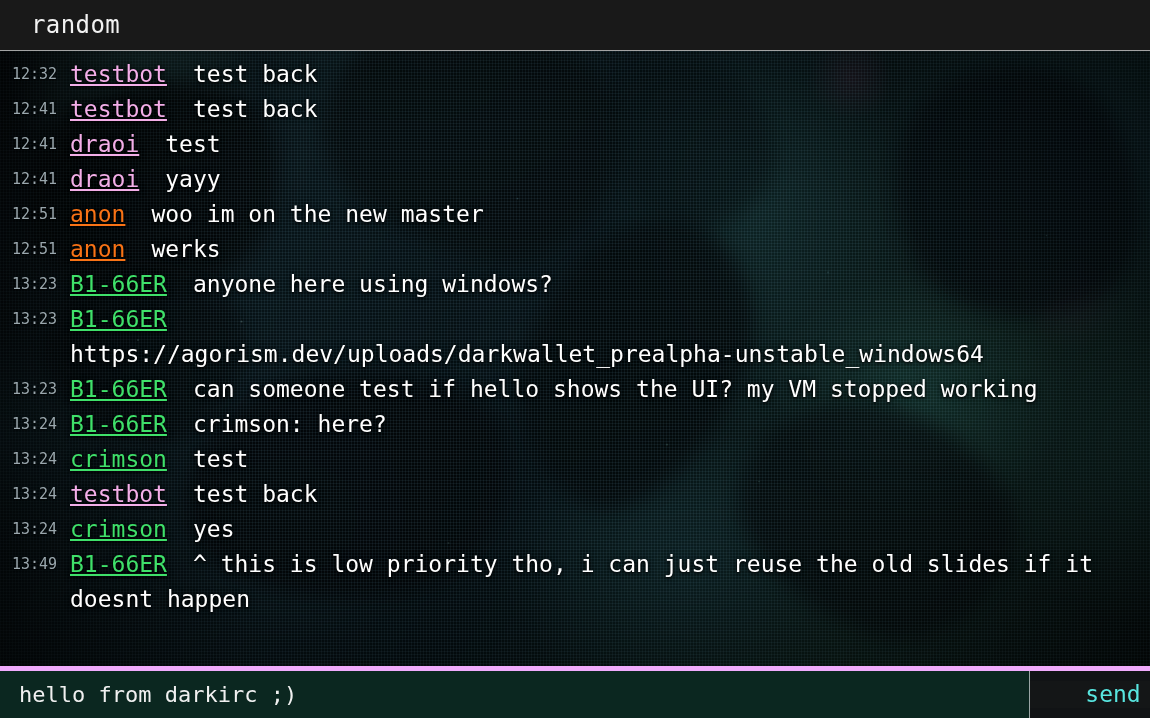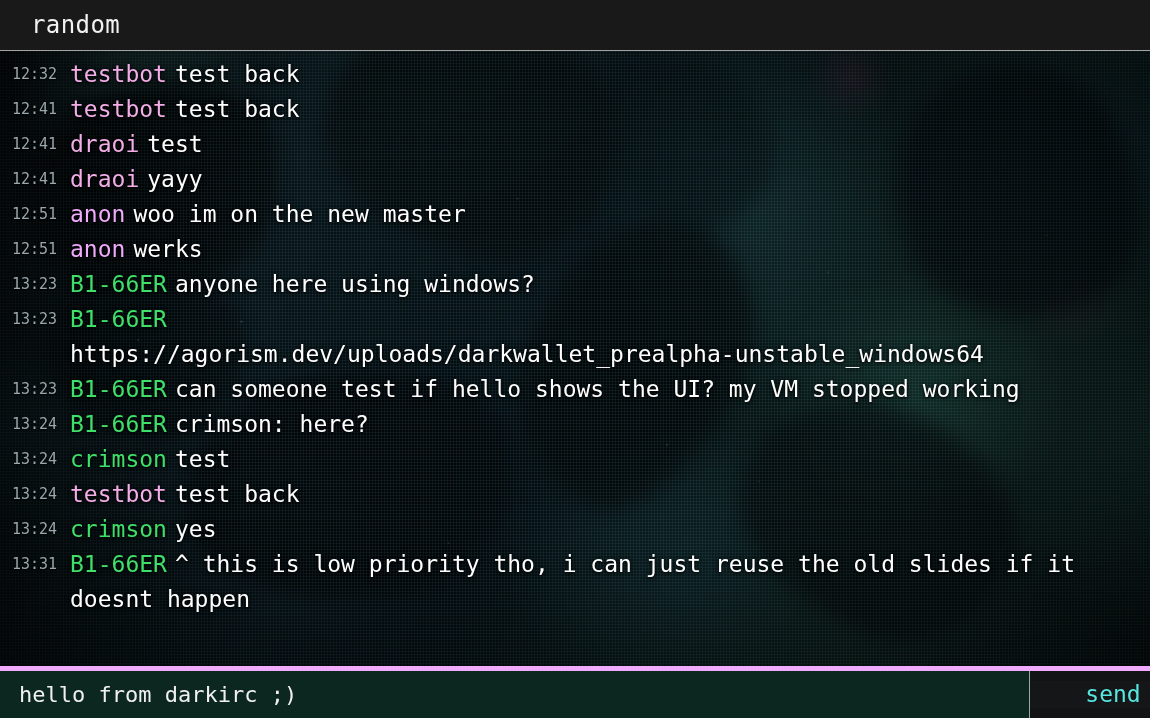--- a/index.html
+++ b/index.html
@@ -146,27 +146,28 @@
     text-shadow: 0 1px 2px rgba(0,0,0,.85);
   }
   .msg-body {
     flex: 1 1 auto;
     min-width: 0;
     padding-left: 2px;
     text-shadow: 0 1px 3px rgba(0,0,0,.95), 0 0 6px rgba(0,0,0,.7);
   }
   .msg-nick {
     font-weight: 400;
-    margin-right: 8px;
+    margin-right: 26px;
+    text-decoration: underline;
   }
   .msg-text {
     color: #ffffff;
   }
   .nick-pink  { color: #f3aee8; }
-  .nick-cyan  { color: #f0abfc; }
+  .nick-cyan  { color: #f97316; }
   .nick-green { color: #3fe06a; }
 
   
   .composer {
     position: relative;
     z-index: 5;
     flex: 0 0 52px;
     height: 52px;
     display: flex;
     align-items: center;
@@ -238,21 +239,21 @@
       <div class="msg"><span class="msg-time">12:51</span><span class="msg-body"><span class="msg-nick nick-cyan">anon</span><span class="msg-text">woo im on the new master</span></span></div>
       <div class="msg"><span class="msg-time">12:51</span><span class="msg-body"><span class="msg-nick nick-cyan">anon</span><span class="msg-text">werks</span></span></div>
       <div class="msg"><span class="msg-time">13:23</span><span class="msg-body"><span class="msg-nick nick-green">B1-66ER</span><span class="msg-text">anyone here using windows?</span></span></div>
       <div class="msg"><span class="msg-time">13:23</span><span class="msg-body"><span class="msg-nick nick-green">B1-66ER</span><span class="msg-text">
 https://agorism.dev/uploads/darkwallet_prealpha-unstable_windows64</span></span></div>
       <div class="msg"><span class="msg-time">13:23</span><span class="msg-body"><span class="msg-nick nick-green">B1-66ER</span><span class="msg-text">can someone test if hello shows the UI? my VM stopped working</span></span></div>
       <div class="msg"><span class="msg-time">13:24</span><span class="msg-body"><span class="msg-nick nick-green">B1-66ER</span><span class="msg-text">crimson: here?</span></span></div>
       <div class="msg"><span class="msg-time">13:24</span><span class="msg-body"><span class="msg-nick nick-green">crimson</span><span class="msg-text">test</span></span></div>
       <div class="msg"><span class="msg-time">13:24</span><span class="msg-body"><span class="msg-nick nick-pink">testbot</span><span class="msg-text">test back</span></span></div>
       <div class="msg"><span class="msg-time">13:24</span><span class="msg-body"><span class="msg-nick nick-green">crimson</span><span class="msg-text">yes</span></span></div>
-      <div class="msg"><span class="msg-time">13:31</span><span class="msg-body"><span class="msg-nick nick-green">B1-66ER</span><span class="msg-text">^ this is low priority tho, i can just reuse the old slides if it doesnt happen</span></span></div>
+      <div class="msg"><span class="msg-time">13:49</span><span class="msg-body"><span class="msg-nick nick-green">B1-66ER</span><span class="msg-text">^ this is low priority tho, i can just reuse the old slides if it doesnt happen</span></span></div>
     </div>
 
   <div class="composer">
     <input class="composer-input" type="text" value="hello from darkirc ;)" placeholder="type a message" style="">
     <button class="send-button">send</button>
   </div>
 
 </div>
 
 </body></html>

